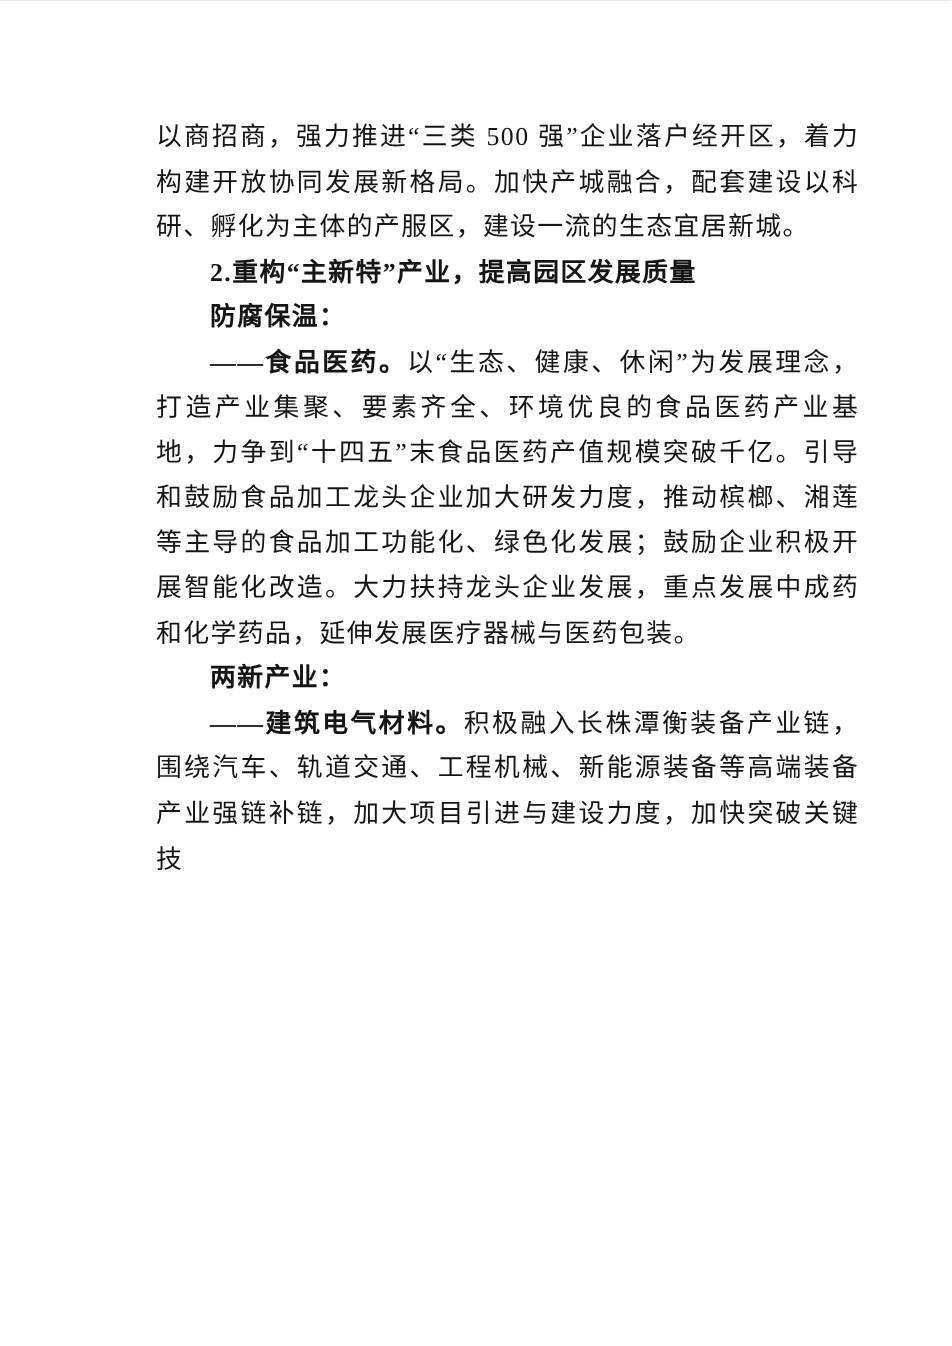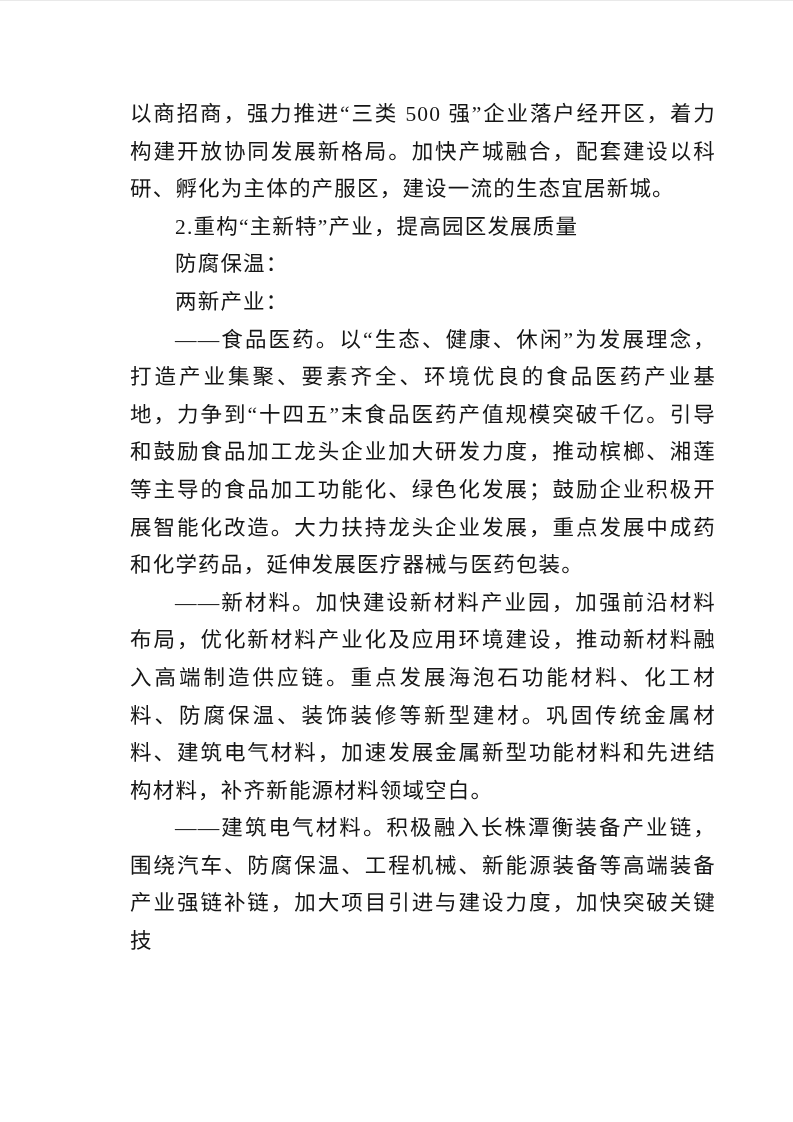--- a/index.html
+++ b/index.html
@@ -37,30 +37,29 @@
     line-height: 37.6px;
     color: #151515;
     text-align: justify;
     letter-spacing: 1.2px;
     word-break: break-all;
   }
   .para.indent {
     text-indent: 45px;
   }
   .para .bold {
-    font-weight: normal;
+    font-weight: bold;
   }
 </style>
 </head>
 <body>
 
 <div class="page">
   <div class="page-top-edge"></div>
   <div class="doc-body">
       <p class="para"><span>以商招商，强力推进“三类 500 强”企业落户经开区，着力构建开放协同发展新格局。加快产城融合，配套建设以科研、孵化为主体的产服区，建设一流的生态宜居新城。</span></p>
       <p class="para indent"><span class="bold">2.重构“主新特”产业，提高园区发展质量</span></p>
       <p class="para indent"><span class="bold">防腐保温：</span></p>
+      <p class="para indent"><span class="bold">——食品医药。</span><span>以“生态、健康、休闲”为发展理念，打造产业集聚、要素齐全、环境优良的食品医药产业基地，力争到“十四五”末食品医药产值规模突破千亿。引导和鼓励食品加工龙头企业加大研发力度，推动槟榔、湘莲等主导的食品加工功能化、绿色化发展；鼓励企业积极开展智能化改造。大力扶持龙头企业发展，重点发展中成药和化学药品，延伸发展医疗器械与医药包装。</span></p>
       <p class="para indent"><span class="bold">两新产业：</span></p>
-      <p class="para indent"><span class="bold">——食品医药。</span><span>以“生态、健康、休闲”为发展理念，打造产业集聚、要素齐全、环境优良的食品医药产业基地，力争到“十四五”末食品医药产值规模突破千亿。引导和鼓励食品加工龙头企业加大研发力度，推动槟榔、湘莲等主导的食品加工功能化、绿色化发展；鼓励企业积极开展智能化改造。大力扶持龙头企业发展，重点发展中成药和化学药品，延伸发展医疗器械与医药包装。</span></p>
-      <p class="para indent"><span class="bold">——新材料</span><span>。加快建设新材料产业园，加强前沿材料布局，优化新材料产业化及应用环境建设，推动新材料融入高端制造供应链。重点发展海泡石功能材料、化工材料、防腐保温、装饰装修等新型建材。巩固传统金属材料、建筑电气材料，加速发展金属新型功能材料和先进结构材料，补齐新能源材料领域空白。</span></p>
-      <p class="para indent"><span class="bold">——建筑电气材料。</span><span>积极融入长株潭衡装备产业链，围绕汽车、防腐保温、工程机械、新能源装备等高端装备产业强链补链，加大项目引进与建设力度，加快突破关键技</span></p>
+      <p class="para indent"><span class="bold">——建筑电气材料。</span><span>积极融入长株潭衡装备产业链，围绕汽车、轨道交通、工程机械、新能源装备等高端装备产业强链补链，加大项目引进与建设力度，加快突破关键技</span></p>
     </div>
 </div>
 
 </body></html>

